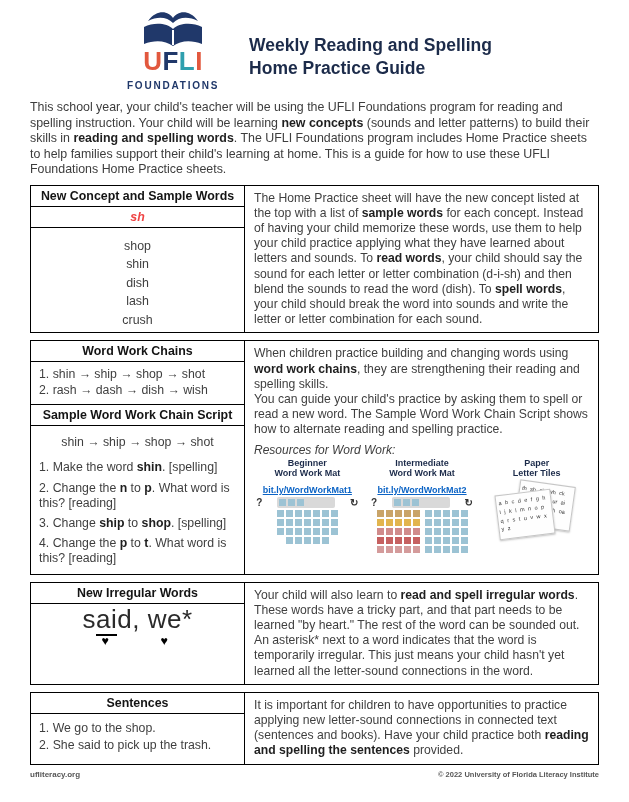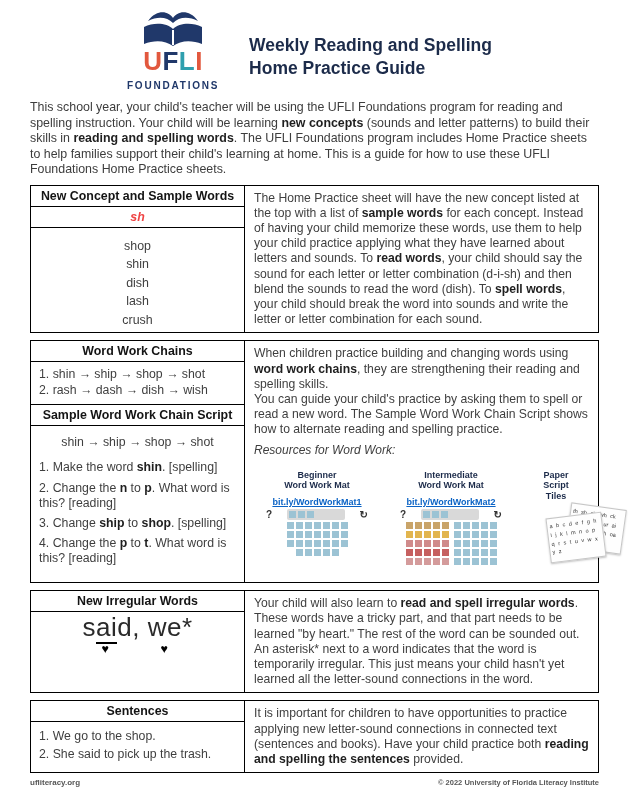--- a/index.html
+++ b/index.html
@@ -40,21 +40,21 @@
   .concept-row{font-weight:bold;text-align:center;font-size:12.4px;color:#ef4444;padding:3px 2px;border-bottom:1.4px solid #000;font-style:italic;}
   ul.word-list{list-style:none;margin:9px 0 0;padding:0;text-align:center;font-size:12.4px;line-height:18.5px;}
 
   
   .chain-block{padding:4px 8px 6px;border-bottom:1.4px solid #000;font-size:12.3px;line-height:16px;}
   .script-chain{text-align:center;font-size:12.3px;margin:9px 0 4px;}
   .steps{padding:2px 8px 7px;}
   .step{font-size:12.3px;line-height:15.2px;margin:5px 0 0;}
   .resources-label{font-size:12px;font-style:italic;margin:5px 0 1px;color:#3d3d3d;}
   .resources-row{display:flex;gap:8px;margin-top:1px;}
-  figure.resource{margin:12px;flex:1;text-align:center;}
+  figure.resource{margin:0;flex:1;text-align:center;}
   .res-title{font-size:9px;font-weight:bold;color:#1c2b4a;line-height:1.2;}
   .res-link{display:inline-block;font-size:9px;font-weight:bold;color:var(--link-blue,#0b63c5);text-decoration:underline;margin:3px 0 2px;}
   .mat{width:102px;margin:0 auto;}
   .mat-top{display:flex;align-items:center;justify-content:space-between;font-size:10px;font-weight:bold;color:#333;}
   .bar{width:58px;height:11px;background:#d9d9d9;border-radius:2px;display:inline-flex;align-items:center;gap:2px;padding:0 2px;box-sizing:border-box;}
   .bar i{width:7px;height:7px;background:var(--tile-teal,#9cc3d4);display:block;}
   .reset-glyph{font-weight:bold;}
   .trow{height:7px;margin:2px auto 0;background:repeating-linear-gradient(90deg,var(--tile-teal,#9cc3d4) 0 7px,transparent 7px 9px);}
   .w7{width:61px;}
   .w5{width:43px;}
@@ -194,21 +194,21 @@
                   <div class="row-t"></div>
                   <div class="row-t"></div>
                   <div class="row-t"></div>
                   <div class="row-t"></div>
               </div>
             </div>
           </div>
         </figure>
 
         <figure class="resource">
-          <div class="res-title"><span>Paper</span><br><span>Script Tiles</span></div>
+          <div class="res-title"><span>Paper</span><br><span>Letter Tiles</span></div>
           <div class="sheets">
             <div class="sheet sheet-back">th sh ch wh ck ar er ir or ur ai ay ee ea igh oa</div>
             <div class="sheet sheet-front">a b c d e f g h i j k l m n o p q r s t u v w x y z</div>
           </div>
         </figure>
 
       </div>
     </div>
   </section>
 

